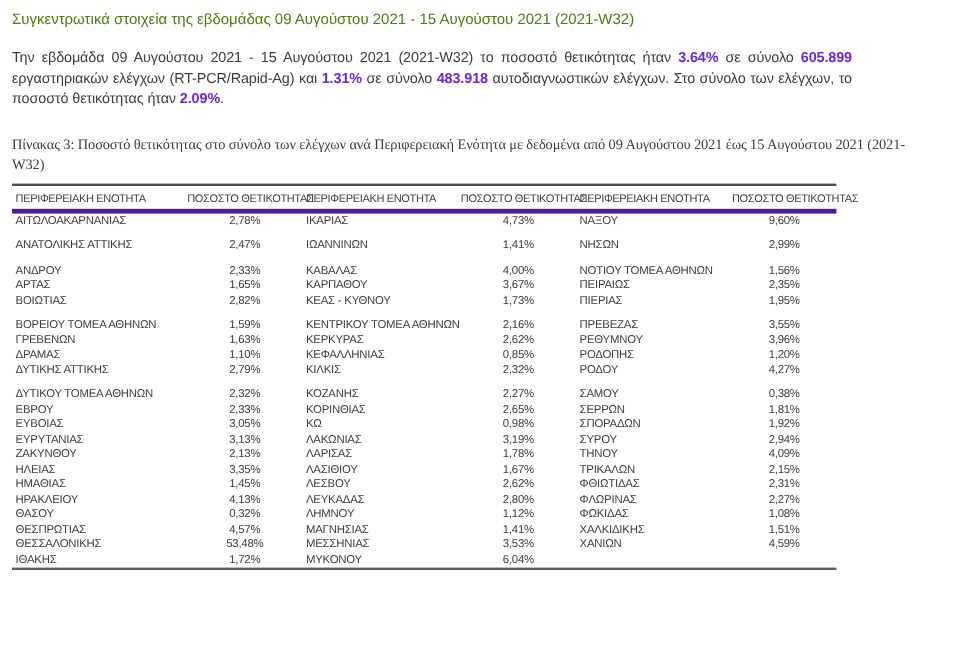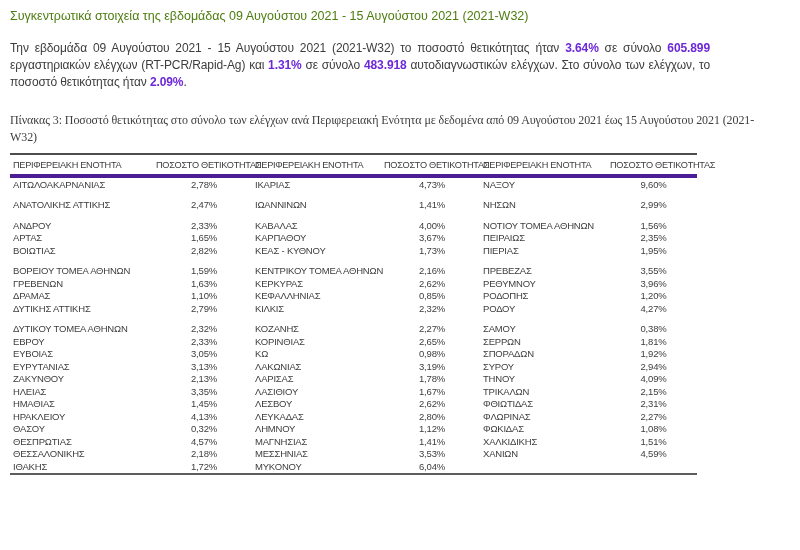--- a/index.html
+++ b/index.html
@@ -250,21 +250,21 @@
         <div class="tr">
           <div class="td name">ΘΕΣΠΡΩΤΙΑΣ</div>
           <div class="td val">4,57%</div>
           <div class="td name">ΜΑΓΝΗΣΙΑΣ</div>
           <div class="td val">1,41%</div>
           <div class="td name">ΧΑΛΚΙΔΙΚΗΣ</div>
           <div class="td val">1,51%</div>
         </div>
         <div class="tr">
           <div class="td name">ΘΕΣΣΑΛΟΝΙΚΗΣ</div>
-          <div class="td val">2,18%</div>
+          <div class="td val">53,48%</div>
           <div class="td name">ΜΕΣΣΗΝΙΑΣ</div>
           <div class="td val">3,53%</div>
           <div class="td name">ΧΑΝΙΩΝ</div>
           <div class="td val">4,59%</div>
         </div>
         <div class="tr">
           <div class="td name">ΙΘΑΚΗΣ</div>
           <div class="td val">1,72%</div>
           <div class="td name">ΜΥΚΟΝΟΥ</div>
           <div class="td val">6,04%</div>

